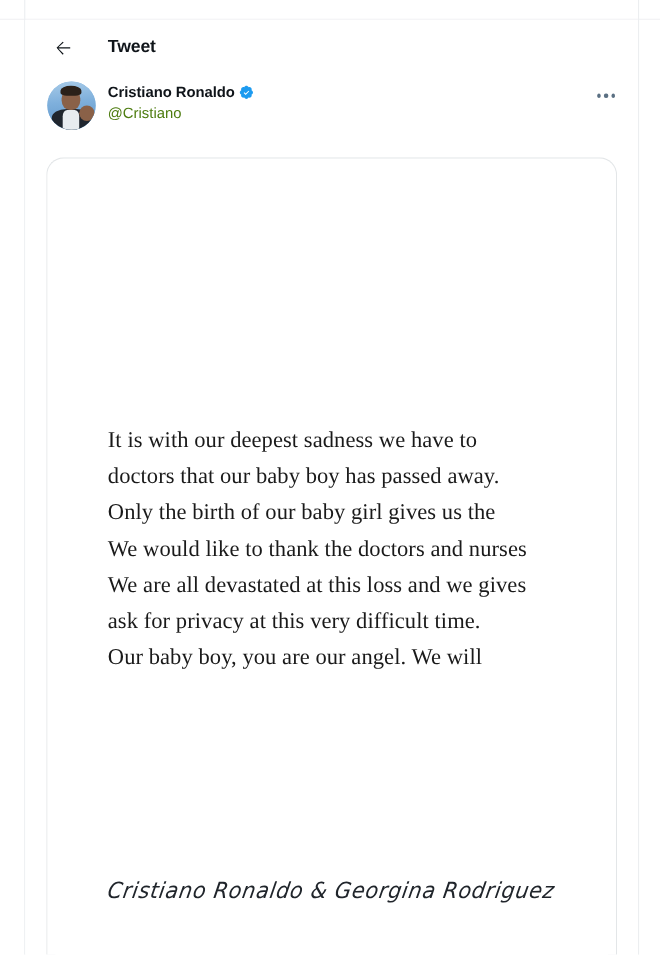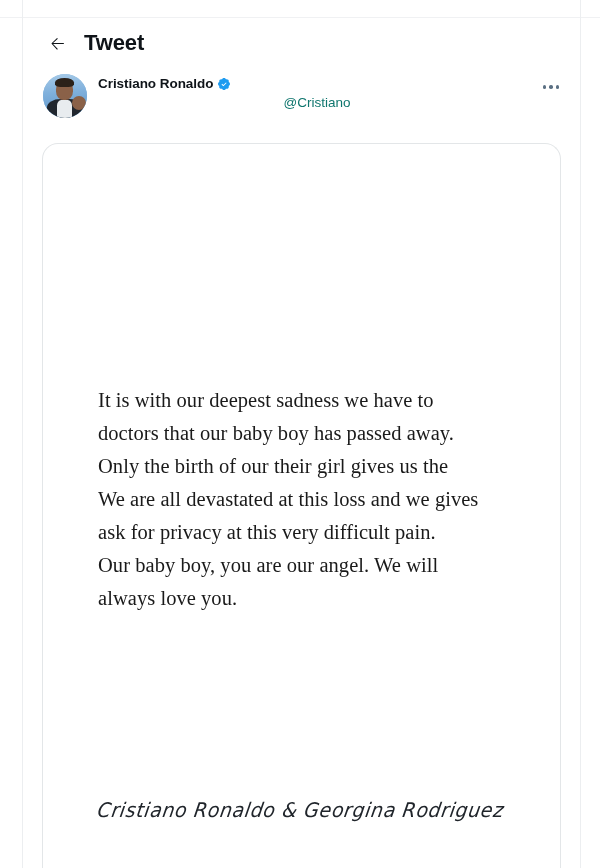--- a/index.html
+++ b/index.html
@@ -67,24 +67,24 @@
     width: 30px;
     height: 30px;
     display: flex;
     align-items: center;
     justify-content: center;
     border-radius: 50%;
     flex: 0 0 auto;
   }
   .back-btn svg { display: block; }
   .page-title {
-    font-size: 22px;
+    font-size: 16px;
     font-weight: bold;
     color: #0f1419;
-    margin-left: 12px;
+    margin-left: 26px;
     letter-spacing: -0.1px;
   }
 
   
   .author-row {
     display: flex;
     align-items: flex-start;
     padding: 6px 14px 0 20px;
     height: 58px;
     box-sizing: border-box;
@@ -168,24 +168,23 @@
     letter-spacing: -0.05px;
   }
   .verified {
     margin-left: 4px;
     display: inline-flex;
     align-items: center;
   }
   .verified svg { display: block; }
   .handle {
     font-size: 13.5px;
-    color: #0f766e;
+    color: #4d7c0f;
     margin-top: 2px;
     line-height: 17px;
-    text-align: center;
   }
   .more-btn {
     width: 30px;
     height: 22px;
     display: flex;
     align-items: center;
     justify-content: center;
     gap: 3px;
     flex: 0 0 auto;
     margin-top: 2px;
@@ -288,23 +287,23 @@
         <i></i>
         <i></i>
         <i></i>
       </div>
     </div>
 
     <div class="card">
       <div class="statement">
         <p>It is with our deepest sadness we have to</p>
         <p>doctors that our baby boy has passed away.</p>
-        <p>Only the birth of our their girl gives us the</p>
+        <p>Only the birth of our baby girl gives us the</p>
+        <p>We would like to thank the doctors and nurses</p>
         <p>We are all devastated at this loss and we gives</p>
-        <p>ask for privacy at this very difficult pain.</p>
+        <p>ask for privacy at this very difficult time.</p>
         <p>Our baby boy, you are our angel. We will</p>
-        <p>always love you.</p>
       </div>
       <div class="signature">Cristiano Ronaldo &amp; Georgina Rodriguez</div>
     </div>
 
   </div>
 </div>
 
 </body></html>

